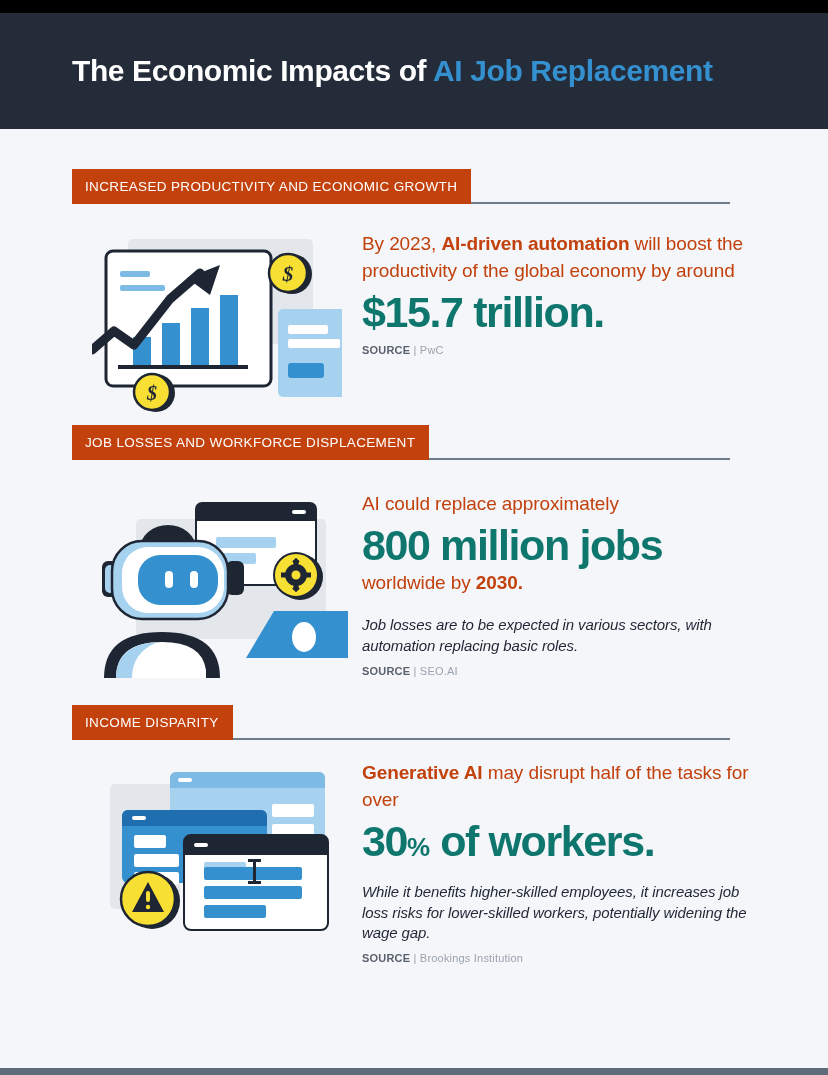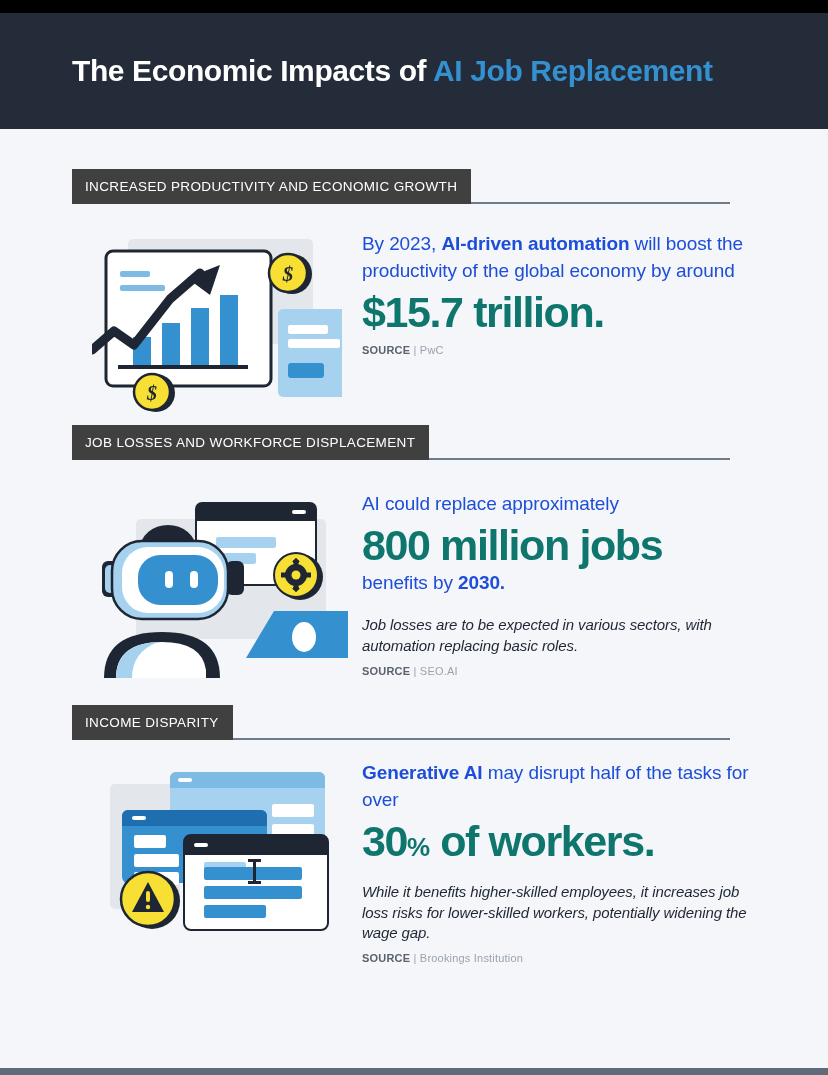--- a/index.html
+++ b/index.html
@@ -37,21 +37,21 @@
   .page { position:absolute; left:0; top:105px; width:828px; height:963px; }
 
   
   .section { position:absolute; left:0; width:828px; }
   .section-head {
     position:relative; height:40px; margin-left:72px; width:662px;
   }
   .section-head-bar {
     display:inline-flex; align-items:center;
     height:35px;
-    background:#404040;
+    background:#c2410c;
     padding:0 14px 0 13px;
     position:relative; z-index:2;
   }
   .section-head-label {
     color:#ffffff;
     font-size:13.5px;
     letter-spacing:0.35px;
     white-space:nowrap;
   }
   .section-rule {
@@ -62,21 +62,21 @@
   .section-body { display:flex; margin-left:72px; width:680px; }
 
   .illus-col {
     width:290px; flex:0 0 290px;
     display:flex; align-items:flex-start; justify-content:center;
     padding-top:6px;
   }
   .text-col { flex:1 1 auto; padding-top:4px; }
 
   .lead {
-    font-size:19px; line-height:1.42; color:#1d4ed8;
+    font-size:19px; line-height:1.42; color:#c2410c;
     letter-spacing:-0.1px;
   }
   .lead b { font-weight:bold; }
   .bignum {
     font-size:43px; line-height:1.08; font-weight:bold;
     color:#0f766e; letter-spacing:-1.4px; margin-top:4px;
   }
   .bignum .pct { font-size:26px; letter-spacing:-0.5px; }
   .note {
     font-style:italic; font-size:15px; line-height:1.35;
@@ -197,21 +197,21 @@
             <rect x="-12" y="7" width="5" height="5" transform="rotate(-45)" fill="#1f2633"></rect>
             <rect x="7" y="-12" width="5" height="5" transform="rotate(-45)" fill="#1f2633"></rect>
             <circle r="4.5" fill="#f7e033"></circle>
           </g>
         </svg>
       </div>
       <div class="text-col">
         <div class="lead">AI could replace approximately</div>
         <div class="bignum">800 million jobs</div>
         <div class="lead" style="margin-top:2px;">
-          <span>benefits by </span><b>2030.</b>
+          <span>worldwide by </span><b>2030.</b>
         </div>
         <div class="note">Job losses are to be expected in various sectors, with automation replacing basic roles.</div>
         <div class="source">
           <span class="src-lbl">SOURCE</span>
           <span>| SEO.AI</span>
         </div>
       </div>
     </div>
   </div>
 

